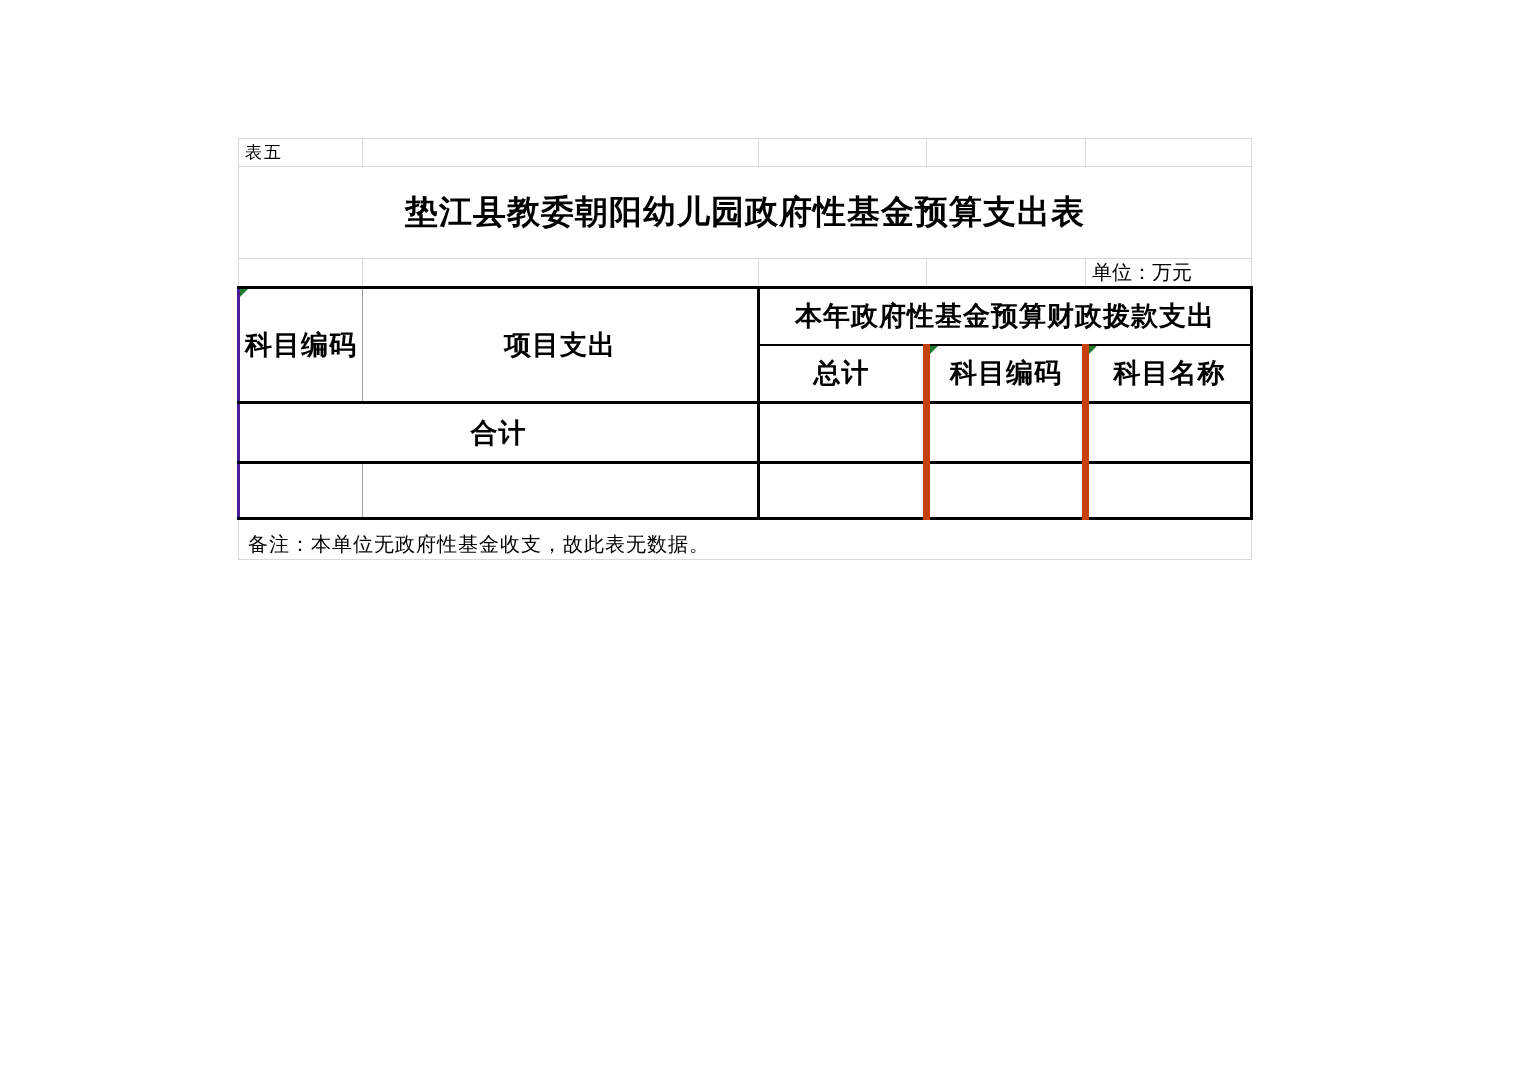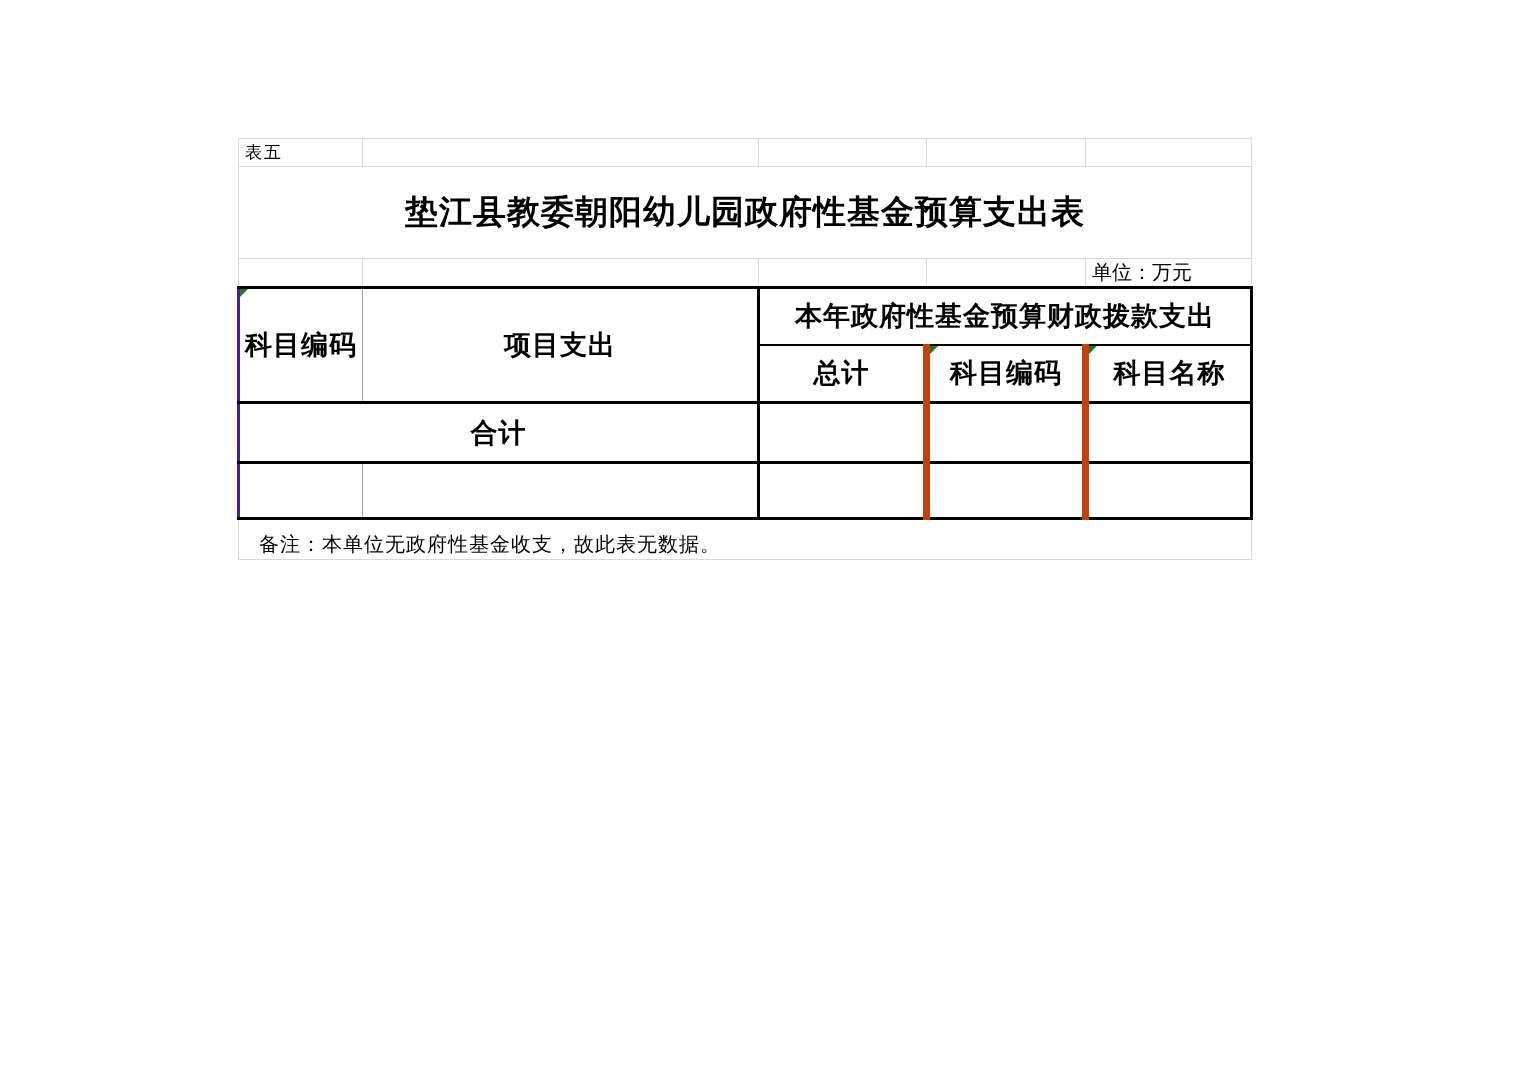--- a/index.html
+++ b/index.html
@@ -27,21 +27,21 @@
          font-size:27px;text-align:center;letter-spacing:1px;}
 
   .bl3{border-left:3px solid #4c1d95;font-family:Liberation Mono, monospace;}  .br3{border-right:3px solid #000;}
   .bt3{border-top:3px solid #000;}   .bb3{border-bottom:3px solid #000;}
   .br2{border-right:7px solid #c2410c;} .bb2{border-bottom:2px solid #000;}
   .brg{border-right:1px solid #9e9e9e;}
 
   
   .note-cell{border-left:1px solid #d9d9d9;border-right:1px solid #d9d9d9;
              border-bottom:1px solid #d9d9d9;font-size:20px;letter-spacing:1px;
-             padding-left:20px;padding-top:10px;vertical-align:middle;border-radius:11px;}
+             padding-left:9px;padding-top:10px;vertical-align:middle;border-radius:11px;}
 
   
   .rel{position:relative;}
   .flag{position:absolute;top:0;left:0;width:0;height:0;
         border-top:8px solid #1f7a2d;border-right:8px solid transparent;}
 </style>
 </head>
 <body>
 
 <div class="canvas">

